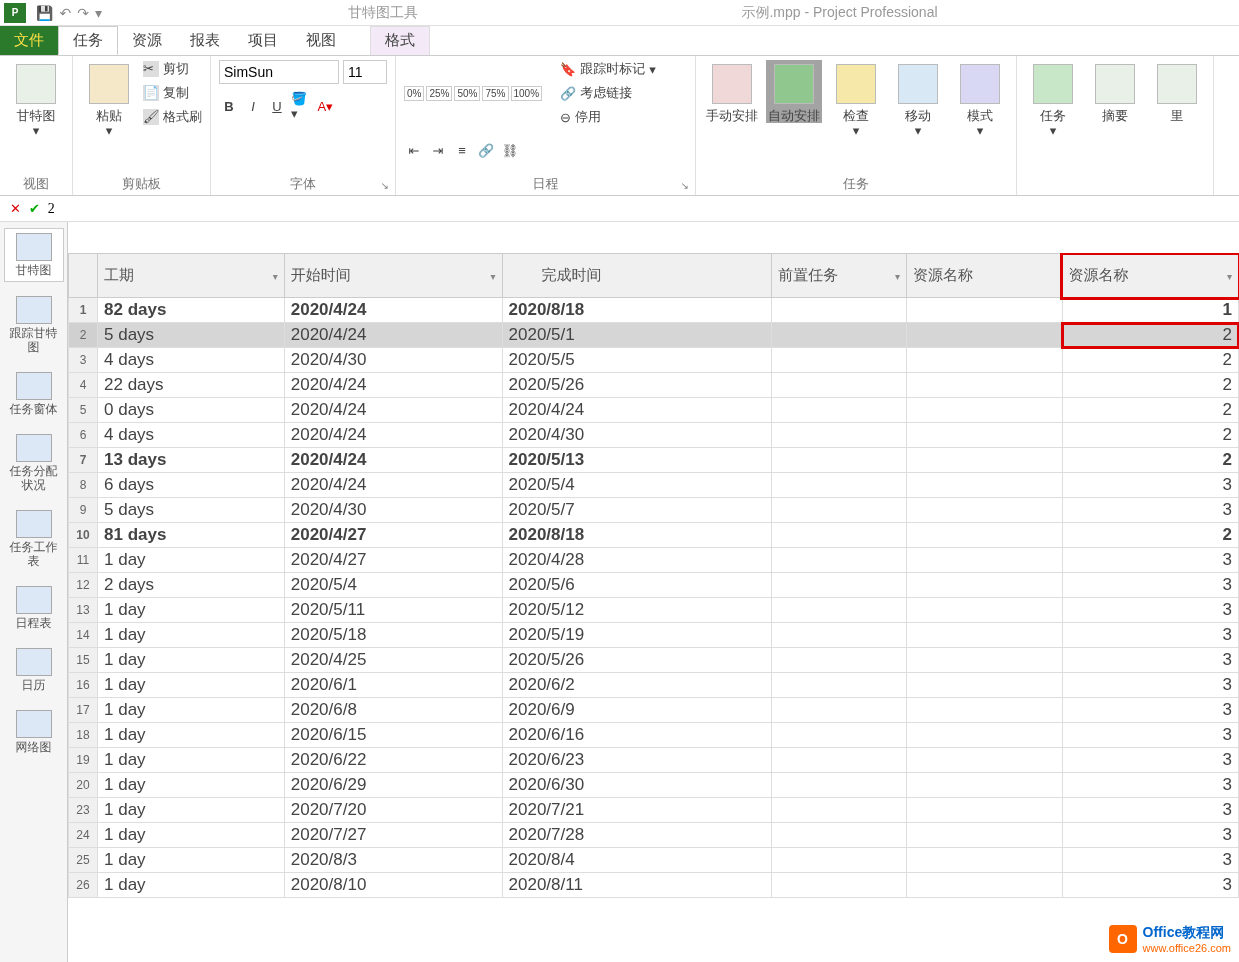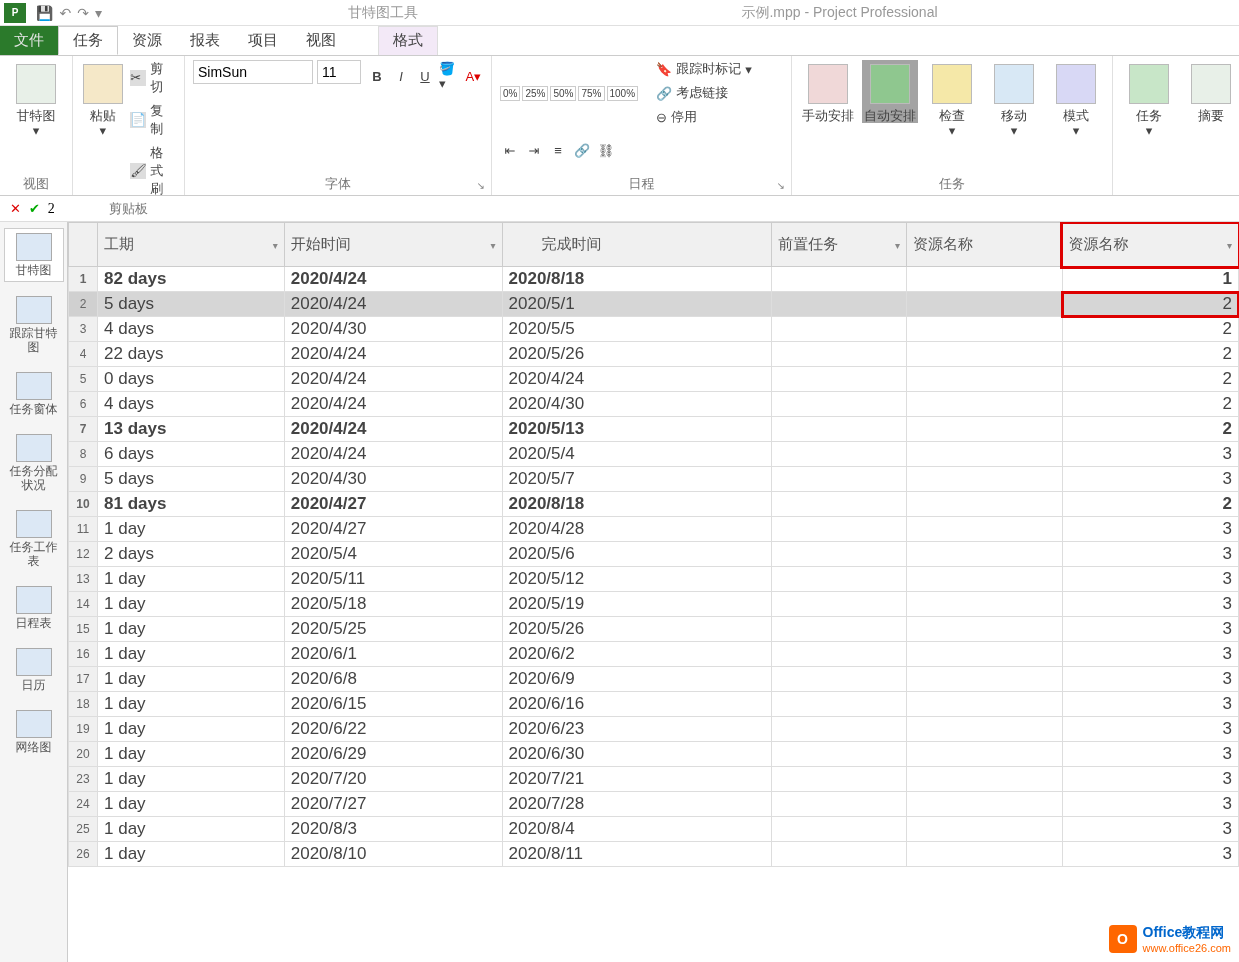--- a/index.html
+++ b/index.html
@@ -9,23 +9,23 @@
 .titlebar { height: 26px; background: #fff; display: flex; align-items: center; border-bottom: 1px solid #e0e0e0; }
 .titlebar .app-icon { width: 22px; height: 20px; background: #2b7a2b; margin: 0 4px; display:inline-flex; align-items:center; justify-content:center; color:#fff; font-size:10px; font-weight:bold;}
 .titlebar .qat { display: flex; gap: 6px; padding: 0 6px; }
 .titlebar .qat span { color: #888; font-size:14px;}
 .titlebar .tool-tab { margin-left: 240px; color:#999; font-size:14px;}
 .titlebar .doc-title { position:absolute; left:50%; transform:translateX(-50%); margin-left:220px; color:#999; font-size:14px;}
 
 
 .ribbon-tabs { height: 30px; display: flex; align-items: stretch; border-bottom: 1px solid #ccc; }
 .ribbon-tabs .tab { padding: 4px 14px; color: #444; font-size:15px; cursor:pointer; border-top:1px solid transparent;}
-.ribbon-tabs .tab.file { background: #2b7a2b; color: #e5e5e5; }
+.ribbon-tabs .tab.file { background: #2b7a2b; color: #fde047; }
 .ribbon-tabs .tab.active { border: 1px solid #ccc; border-bottom: 1px solid #fff; background:#fff; }
-.ribbon-tabs .tab.format { margin-left: 28px; background:#f3e9f7; border:1px solid #ddd; border-bottom:none;}
+.ribbon-tabs .tab.format { margin-left: 20px; background:#f3e9f7; border:1px solid #ddd; border-bottom:none;}
 
 
 .ribbon { height: 140px; background: #fff; border-bottom: 1px solid #ccc; display: flex; }
 .group { border-right: 1px solid #e0e0e0; padding: 4px 8px 2px 8px; display:flex; flex-direction:column; justify-content:space-between; }
 .group-label { text-align:center; color:#777; font-size:13px; padding-top:2px;}
 .group-content { display:flex; gap:6px; align-items:flex-start; flex:1;}
 .big-btn { display:flex; flex-direction:column; align-items:center; width:56px; padding-top:4px; cursor:pointer;}
 .big-btn .icon { width:40px; height:40px; background:#e8f0e8; border:1px solid #bbb; margin-bottom:4px;}
 .big-btn span { font-size:13px; line-height:15px; text-align:center;}
 .small-rows { display:flex; flex-direction:column; gap:6px; }
@@ -52,21 +52,21 @@
 
 
 .main { display:flex; height:calc(962px - 26px - 30px - 140px - 26px); }
 .view-bar { width:68px; background:#f5f5f5; border-right:1px solid #ccc; display:flex; flex-direction:column; align-items:center; padding-top:6px; gap:10px; overflow:hidden;}
 .view-item { display:flex; flex-direction:column; align-items:center; gap:2px; cursor:pointer; padding:4px 2px; width:60px;}
 .view-item.active { background:#fff; border:1px solid #ccc;}
 .view-item .vicon { width:36px; height:28px; background:#dce8f5; border:1px solid #aaa;}
 .view-item span { font-size:12px; text-align:center; line-height:14px; color:#555;}
 
 
-.grid-wrap { flex:1; overflow:auto; position:relative;}
+.grid-wrap { flex:1; overflow:auto; position:relative;margin-top:31px;}
 table.grid { border-collapse:collapse; width:100%; font-family:SimSun; font-size:17px;}
 table.grid th { background:#f0f0f0; border:1px solid #ccc; padding:4px 6px; text-align:left; font-weight:normal; color:#555; font-size:15px; height:44px; position:relative;}
 table.grid th .col-arrow { position:absolute; right:6px; top:50%; transform:translateY(-50%); font-size:10px; color:#888;}
 table.grid td { border:1px solid #ddd; padding:2px 6px; height:24px; white-space:nowrap;}
 table.grid td.rownum { background:#f0f0f0; text-align:center; font-size:12px; color:#666; width:28px;}
 table.grid tr.bold td { font-weight:bold;}
 table.grid tr.sel td { background:#d6d6d6;}
 table.grid tr.sel td.rownum { background:#d0d0d0;}
 th.highlight { outline:3px solid #d00; outline-offset:-1px; color:#5a7a3a; font-weight:bold;}
 td.highlight-cell { outline:3px solid #d00; outline-offset:-2px;}
@@ -134,21 +134,21 @@
         <div class="small-btn">
             <span class="ic">🖌</span>
             <span>格式刷</span>
           </div>
       </div>
     </div>
     <div class="group-label">剪贴板</div>
   </div>
 
   <div class="group font-box">
-    <div class="group-content" style="flex-direction:row;gap:6px;">
+    <div class="group-content" style="flex-direction:column;gap:6px;">
       <div style="display:flex;gap:4px;">
         <input class="font-name" value="SimSun" style="">
         <input class="font-size" value="11" style="">
       </div>
       <div class="fmt-row">
         <span style="font-weight:bold;">B</span>
         <span style="font-style:italic;">I</span>
         <span style="text-decoration:underline;">U</span>
         <span>🪣▾</span>
         <span style="color:#d00;">A▾</span>
@@ -419,21 +419,21 @@
             <td>1 day</td>
             <td>2020/5/18</td>
             <td>2020/5/19</td>
             <td></td>
             <td></td>
             <td class="outline-col">3</td>
           </tr>
           <tr>
             <td class="rownum">15</td>
             <td>1 day</td>
-            <td>2020/5/25</td>
+            <td>2020/4/25</td>
             <td>2020/5/26</td>
             <td></td>
             <td></td>
             <td class="outline-col">3</td>
           </tr>
           <tr>
             <td class="rownum">16</td>
             <td>1 day</td>
             <td>2020/6/1</td>
             <td>2020/6/2</td>

